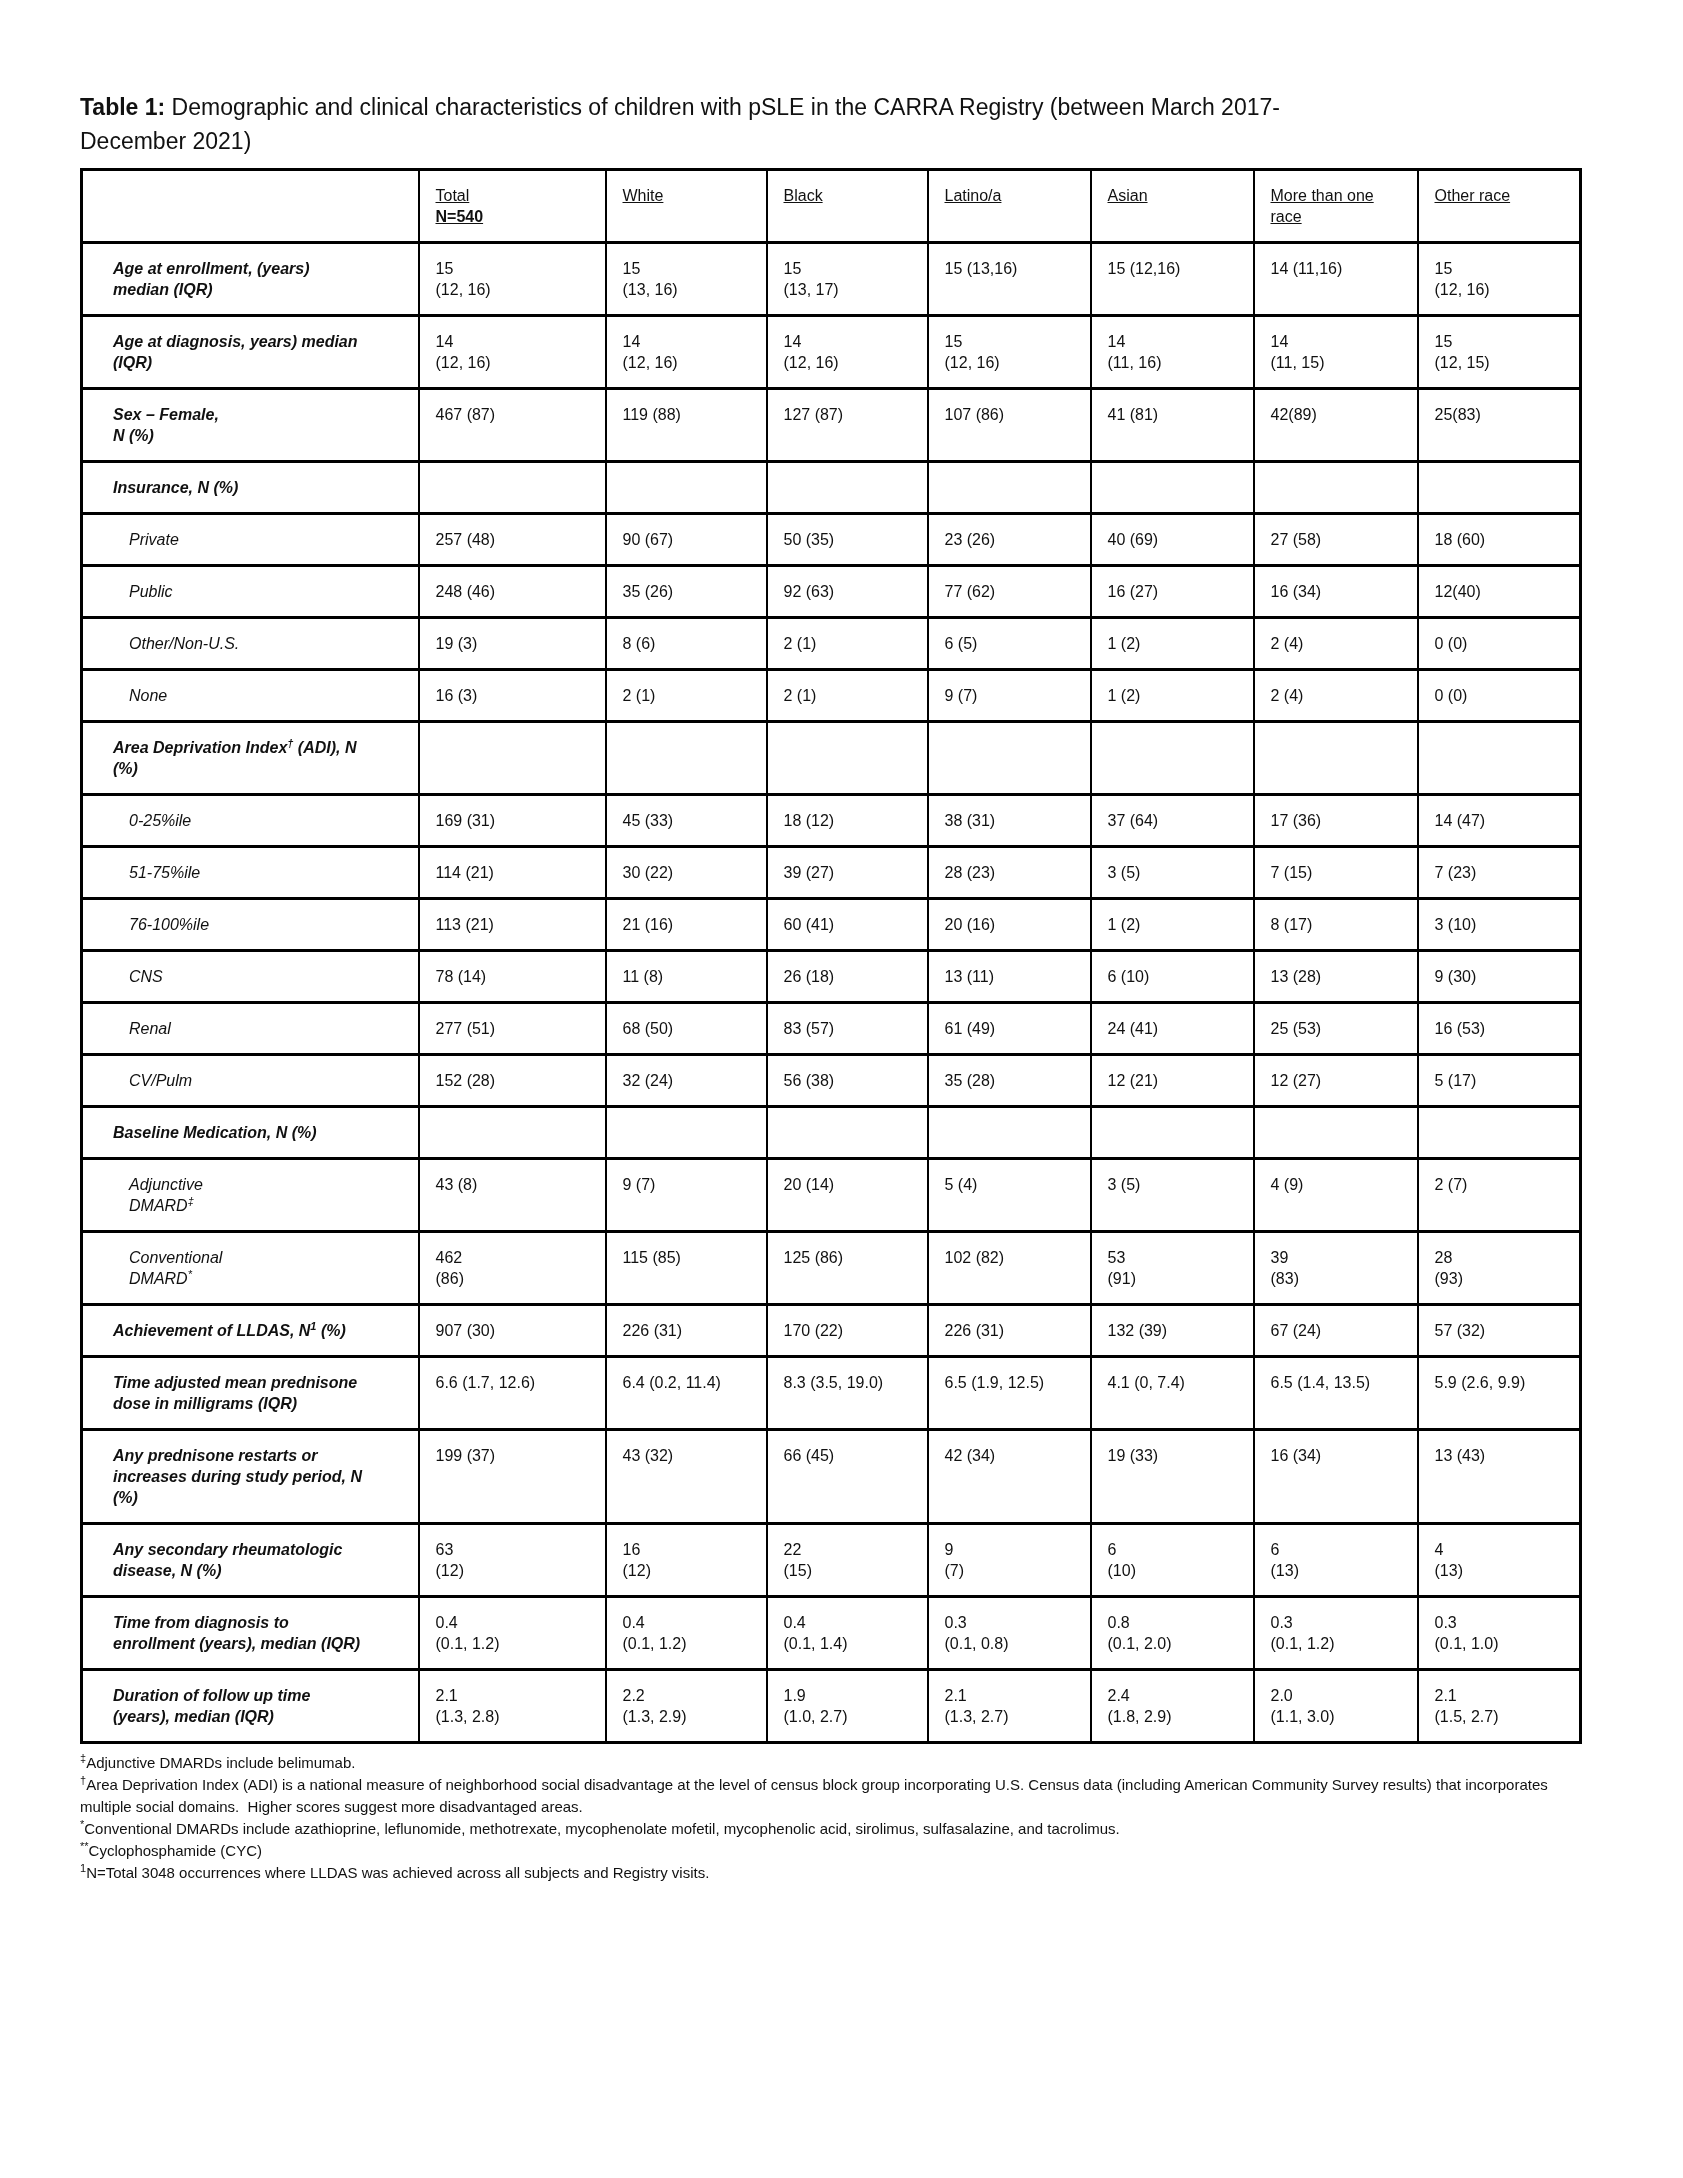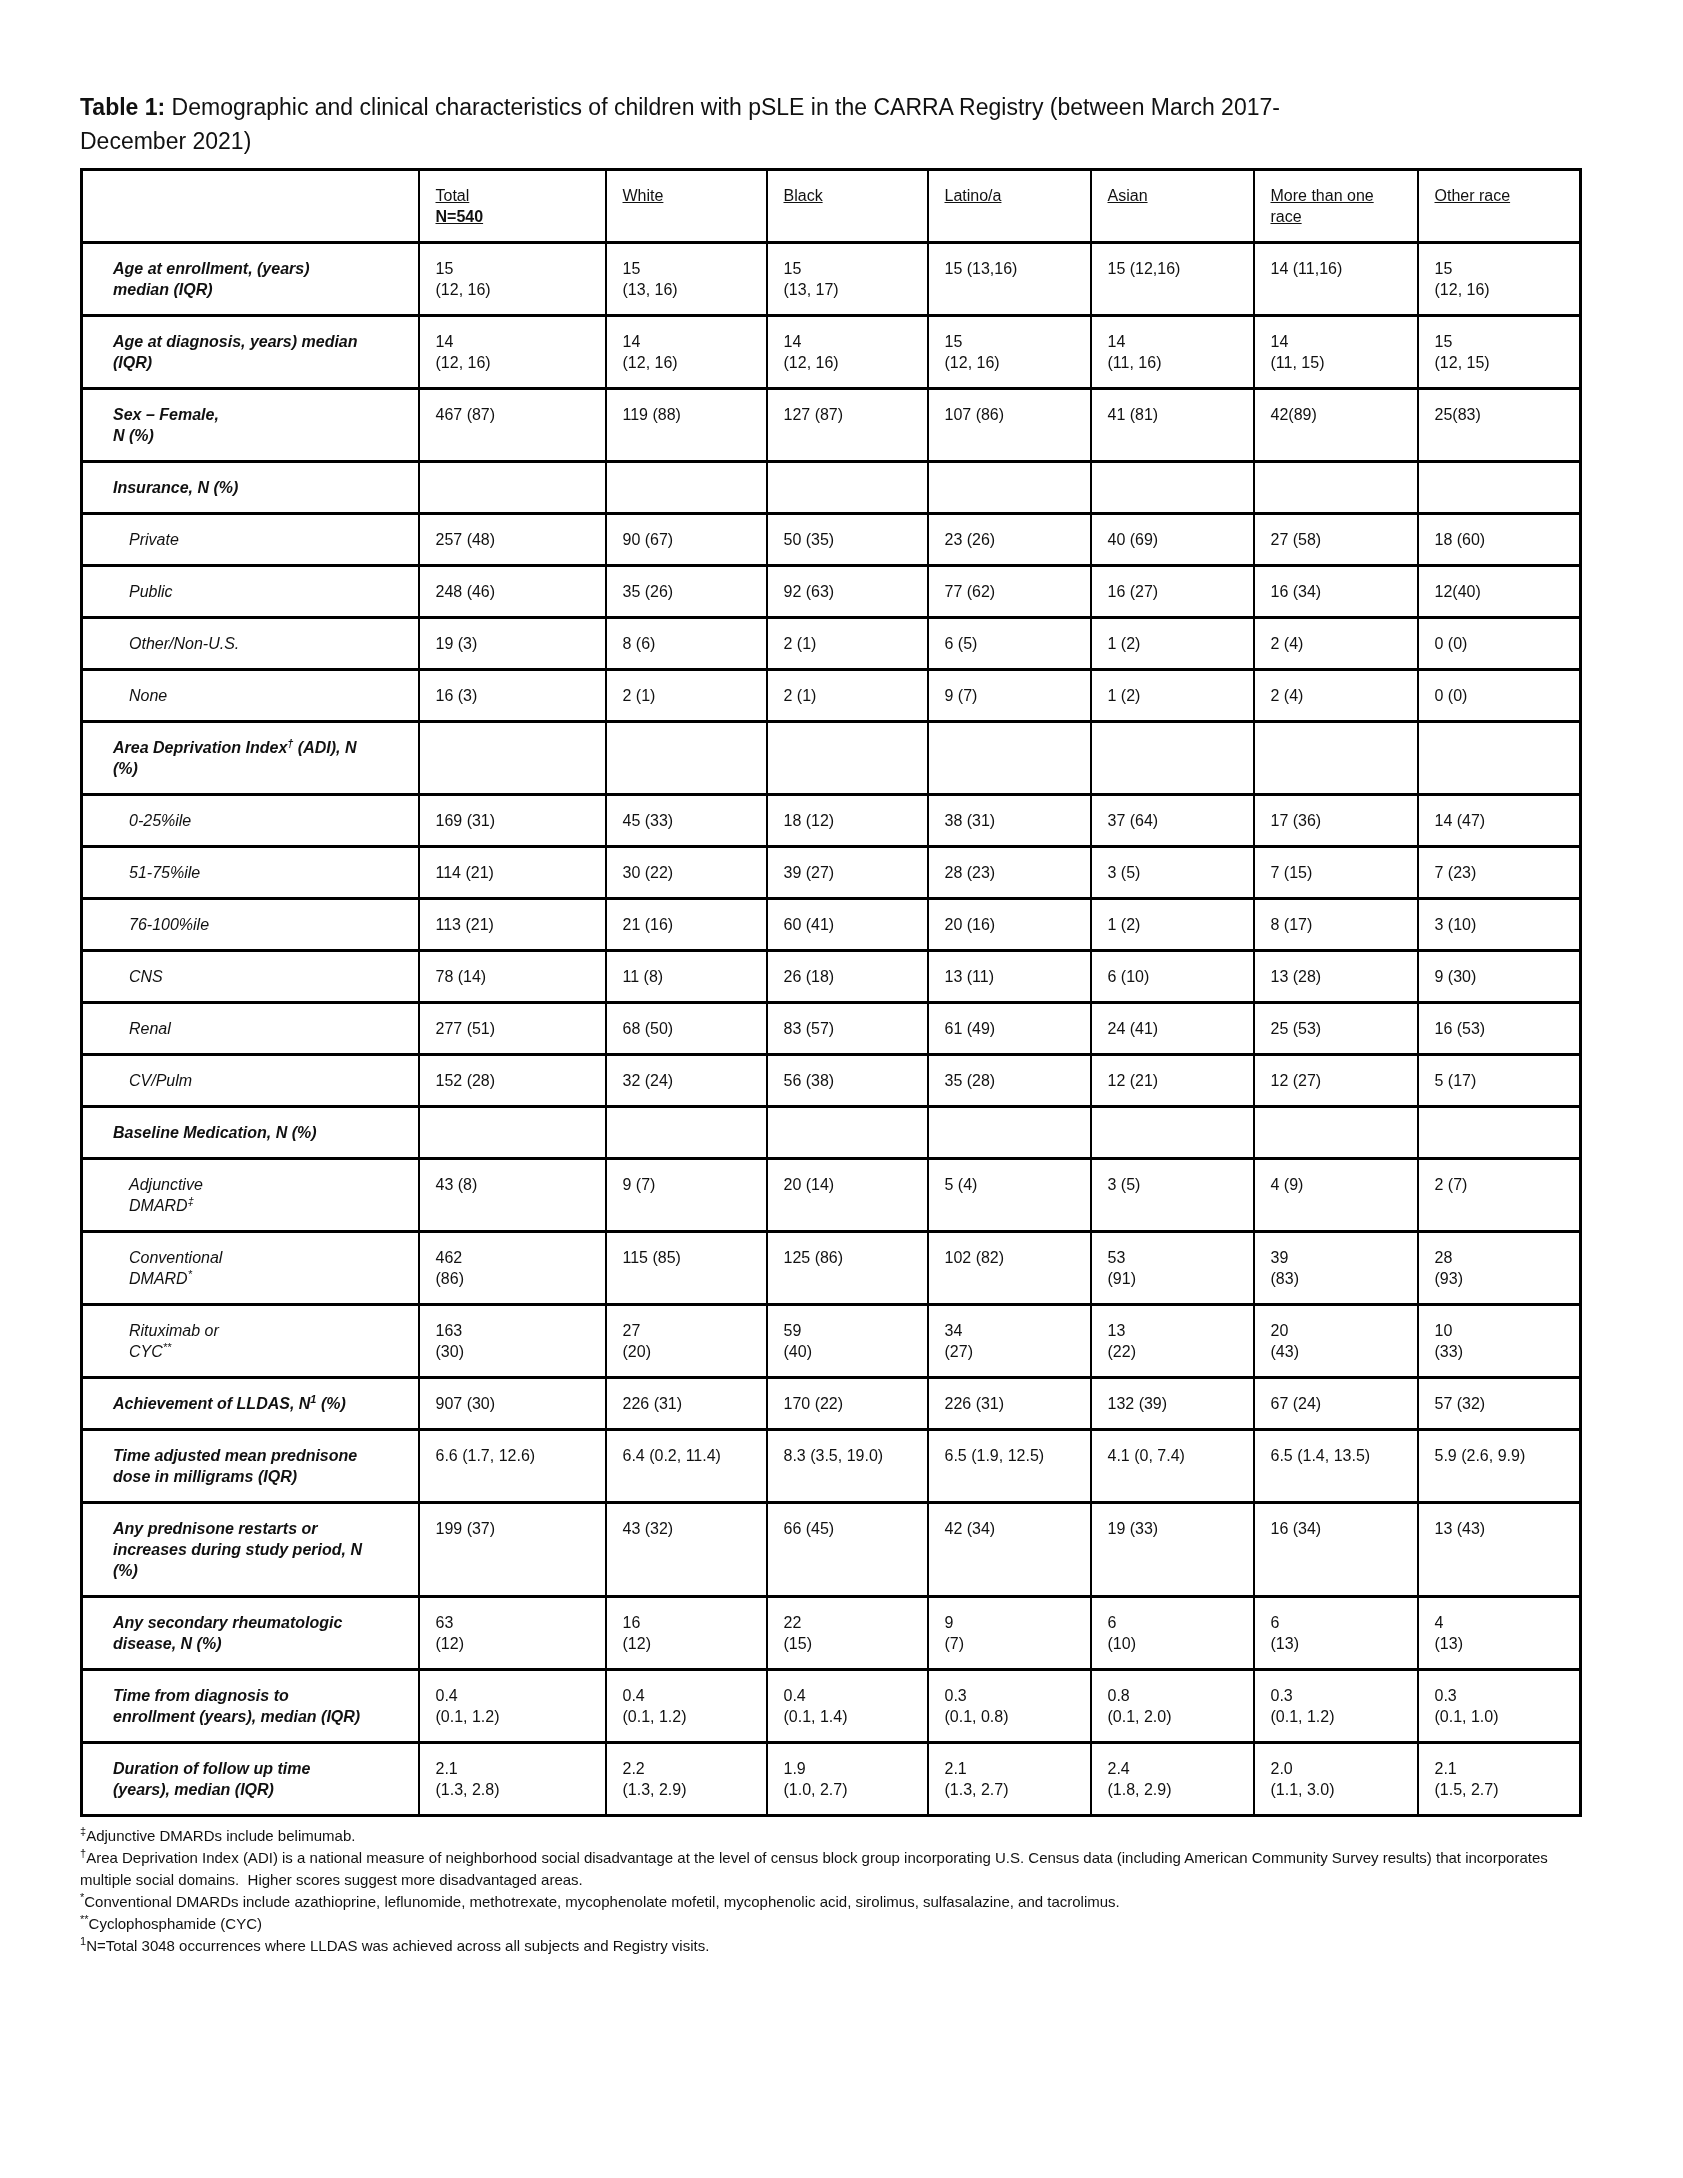--- a/index.html
+++ b/index.html
@@ -296,38 +296,20 @@
           <td class="data">125 (86)</td>
           <td class="data">102 (82)</td>
           <td class="data">53
 (91)</td>
           <td class="data">39
 (83)</td>
           <td class="data">28
 (93)</td>
         </tr>
         <tr>
-          <td class="label indent"><span>Rituximab or
-CYC</span><sup>**</sup></td>
-          <td class="data">163
-(30)</td>
-          <td class="data">27
-(20)</td>
-          <td class="data">59
-(40)</td>
-          <td class="data">34
-(27)</td>
-          <td class="data">13
-(22)</td>
-          <td class="data">20
-(43)</td>
-          <td class="data">10
-(33)</td>
-        </tr>
-        <tr>
           <td class="label bold"><span>Achievement of LLDAS, N</span><sup>1</sup><span> (%)</span></td>
           <td class="data">907 (30)</td>
           <td class="data">226 (31)</td>
           <td class="data">170 (22)</td>
           <td class="data">226 (31)</td>
           <td class="data">132 (39)</td>
           <td class="data">67 (24)</td>
           <td class="data">57 (32)</td>
         </tr>
         <tr>

